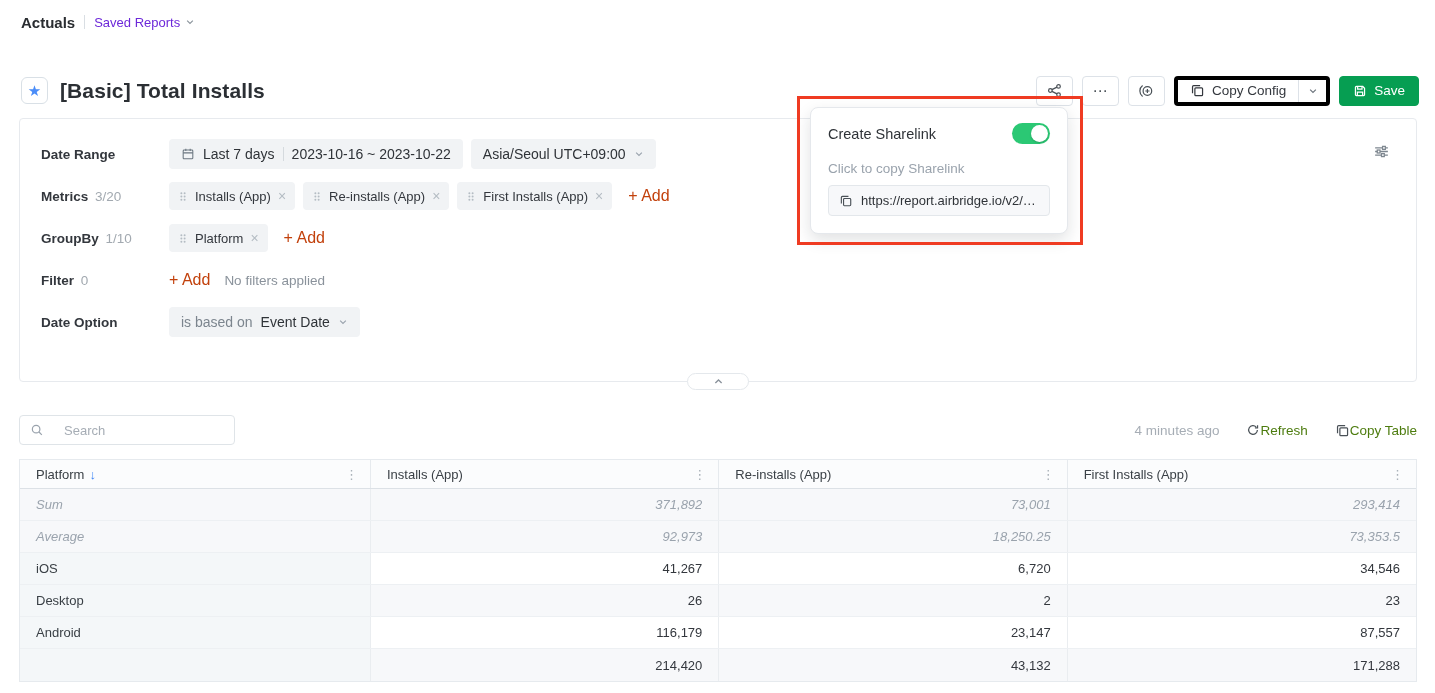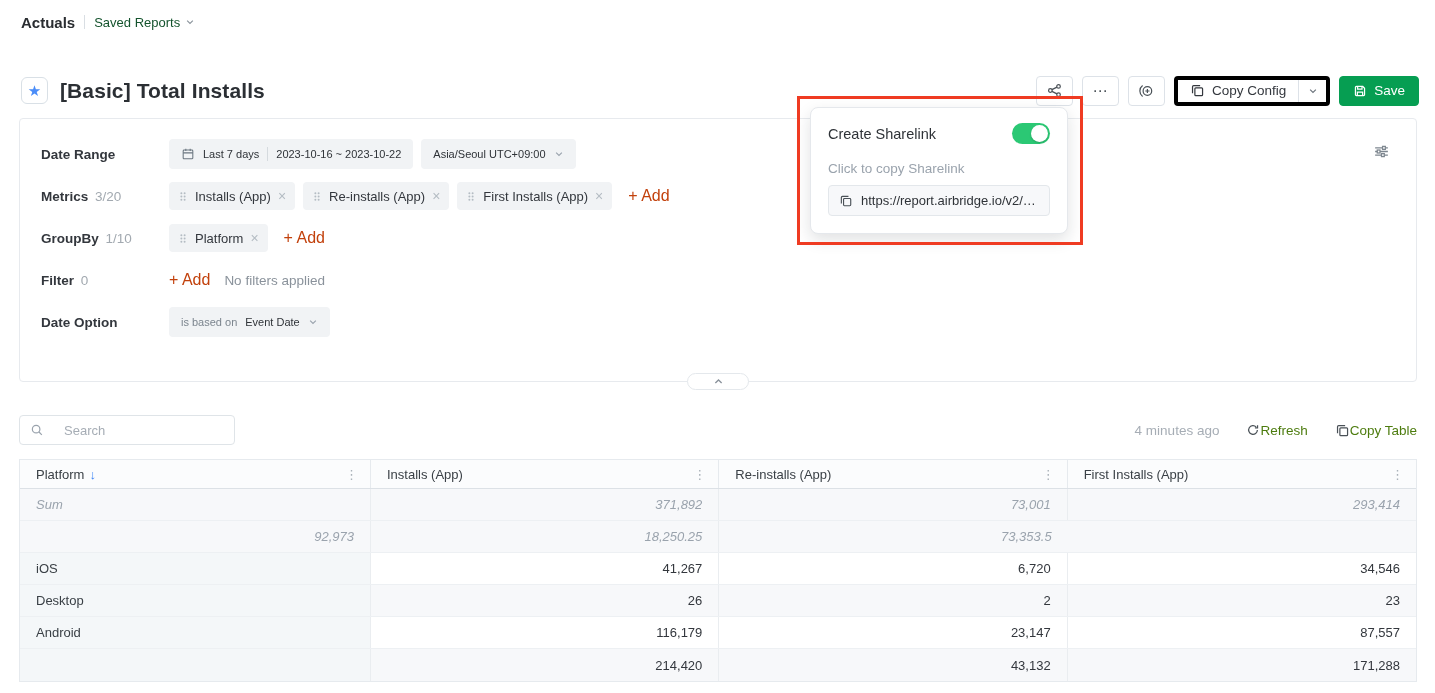--- a/index.html
+++ b/index.html
@@ -4,21 +4,21 @@
 <style>
   * { box-sizing: border-box; margin: 0; padding: 0; }
   html,body { width:1435px; height:693px; background:#fff; font-family:"Liberation Sans","DejaVu Sans",sans-serif; color:#33373d; overflow:hidden; position:relative; }
   .ic { display:inline-block; vertical-align:middle; }
   .ic svg { display:block; }
 
   
   .breadcrumb { display:flex; align-items:center; gap:9px; padding:13px 0 0 21px; height:31px; }
   .crumb-primary { font-size:15px; font-weight:700; color:#2a2d31; }
   .crumb-divider { width:1px; height:14px; background:#d9dee3; }
-  .crumb-secondary { display:flex; align-items:center; gap:5px; font-size:13px; color:#14532d; cursor:pointer; }
+  .crumb-secondary { display:flex; align-items:center; gap:5px; font-size:13px; color:#6d28d9; cursor:pointer; }
   .crumb-secondary .ic { color:#8b949c; }
 
   
   .title-row { margin:44px 16px 0 21px; display:flex; align-items:center; justify-content:space-between; height:31px; }
   .title-left { display:flex; align-items:center; gap:12px; }
   .star-box { width:27px; height:27px; border:1px solid #d9e0e6; border-radius:6px; display:flex; align-items:center; justify-content:center; background:#fff; cursor:pointer; }
   .star-box span { color:#4b8df8; font-size:15px; line-height:1; }
   .page-title { font-size:21px; font-weight:700; color:#2b2f34; letter-spacing:.1px; }
   .title-actions { display:flex; align-items:center; gap:9px; }
   .btn { display:flex; align-items:center; justify-content:center; gap:7px; height:30px; background:#fff; border:1px solid #dde2e8; border-radius:4px; font-size:13.5px; color:#3e444c; cursor:pointer; }
@@ -28,21 +28,21 @@
   .split .seg-caret { width:28px; display:flex; align-items:center; justify-content:center; border-left:1px solid #dde2e8; color:#6b737b; cursor:pointer; }
   .btn-save { background:#069e52; border:1px solid #069e52; color:#fff; padding:0 13px; font-weight:500; }
   .btn-save .ic { color:#fff; }
 
   
   .config-panel { position:relative; margin:12px 18px 0 19px; border:1px solid #e7eaee; border-radius:4px; padding:20px 0 32px; }
   .cfg-row { display:flex; align-items:center; min-height:30px; margin-bottom:12px; padding-left:21px; }
   .cfg-row:last-child { margin-bottom:0; }
   .cfg-label { width:128px; flex-shrink:0; font-size:13.5px; font-weight:700; color:#33373d; }
   .cfg-count { font-weight:400; color:#a2a9b0; margin-left:3px; }
-  .pill { display:inline-flex; align-items:center; gap:8px; background:#f1f3f5; border-radius:4px; height:30px; padding:0 12px; font-size:11px; color:#2f3338; cursor:pointer; }
+  .pill { display:inline-flex; align-items:center; gap:8px; background:#f1f3f5; border-radius:4px; height:30px; padding:0 12px; font-size:14px; color:#2f3338; cursor:pointer; }
   .pill .ic { color:#6b7680; }
   .pill-divider { width:1px; height:14px; background:#d5dade; }
   .pill + .pill { margin-left:8px; }
   .chip { display:inline-flex; align-items:center; gap:7px; background:#f1f3f5; border-radius:4px; height:28px; padding:0 9px; font-size:13px; color:#33373d; margin-right:8px; cursor:grab; }
   .chip .drag { color:#b4bcc3; }
   .chip .chip-x { color:#b4bcc3; font-size:14px; line-height:1; cursor:pointer; }
   .add-link { color:#c2410c; font-size:16px; margin-left:8px; cursor:pointer; white-space:nowrap; }
   .empty-note { color:#8a929b; font-size:13.5px; margin-left:14px; }
   .muted-prefix { color:#7c858e; }
   .sliders { position:absolute; top:24px; right:26px; color:#7e8790; cursor:pointer; }
@@ -367,20 +367,21 @@
     </div>
   </div>
 
   <div class="t-row t-body-row summary-row">
     <div class="td td-label">Sum</div>
     <div class="td td-num">371,892</div>
     <div class="td td-num">73,001</div>
     <div class="td td-num">293,414</div>
   </div>
   <div class="t-row t-body-row summary-row">
+    <div class="td td-label">Average</div>
     <div class="td td-num">92,973</div>
     <div class="td td-num">18,250.25</div>
     <div class="td td-num">73,353.5</div>
   </div>
 
   <div class="t-row t-body-row data-row">
     <div class="td td-label">iOS</div>
     <div class="td td-num">41,267</div>
     <div class="td td-num">6,720</div>
     <div class="td td-num">34,546</div>

